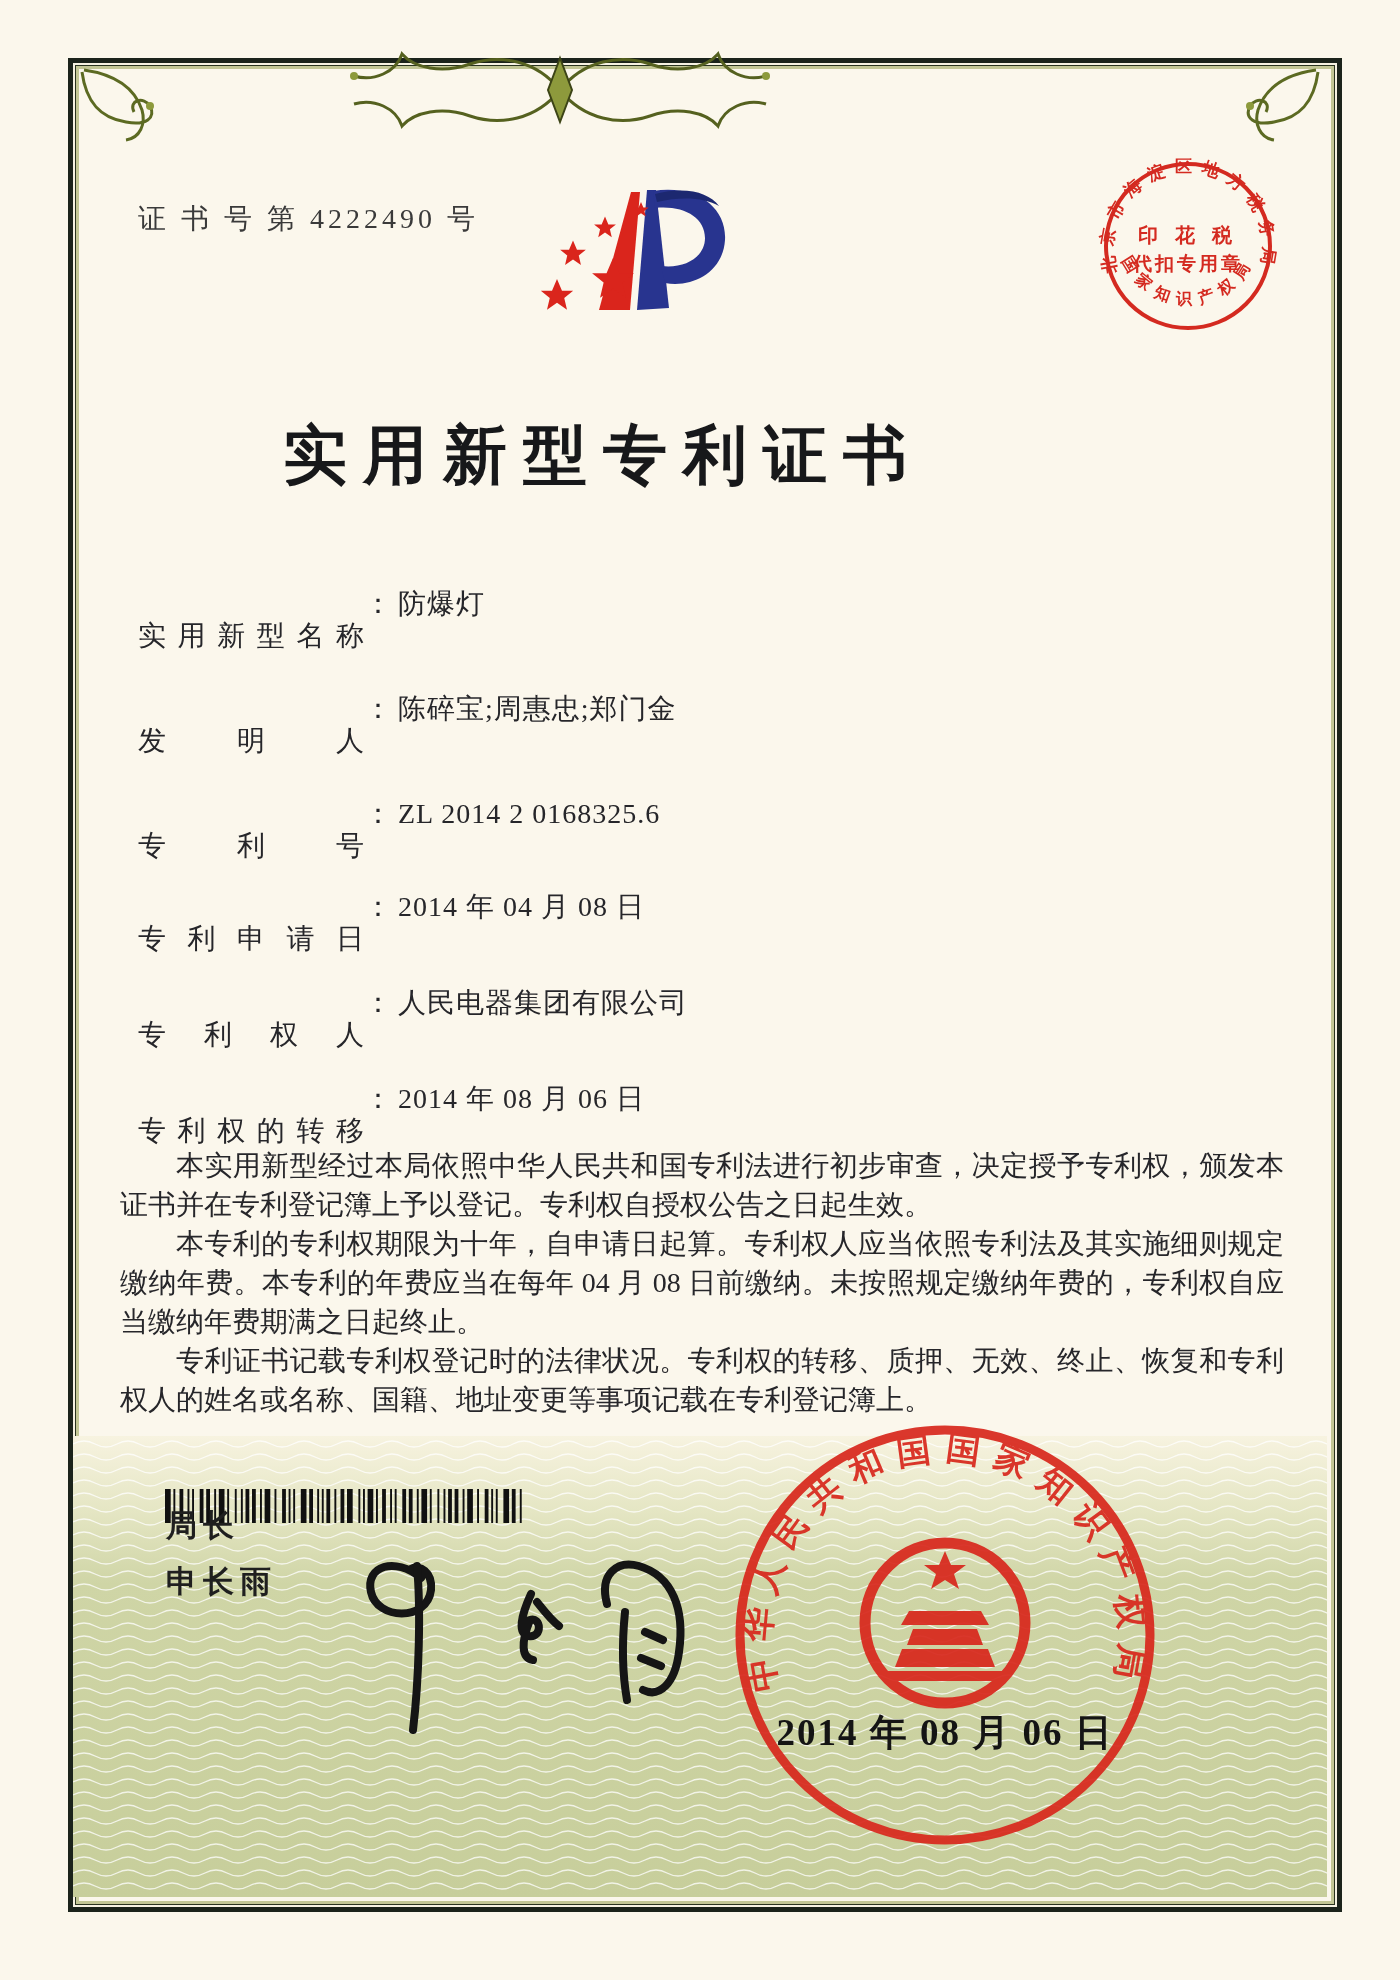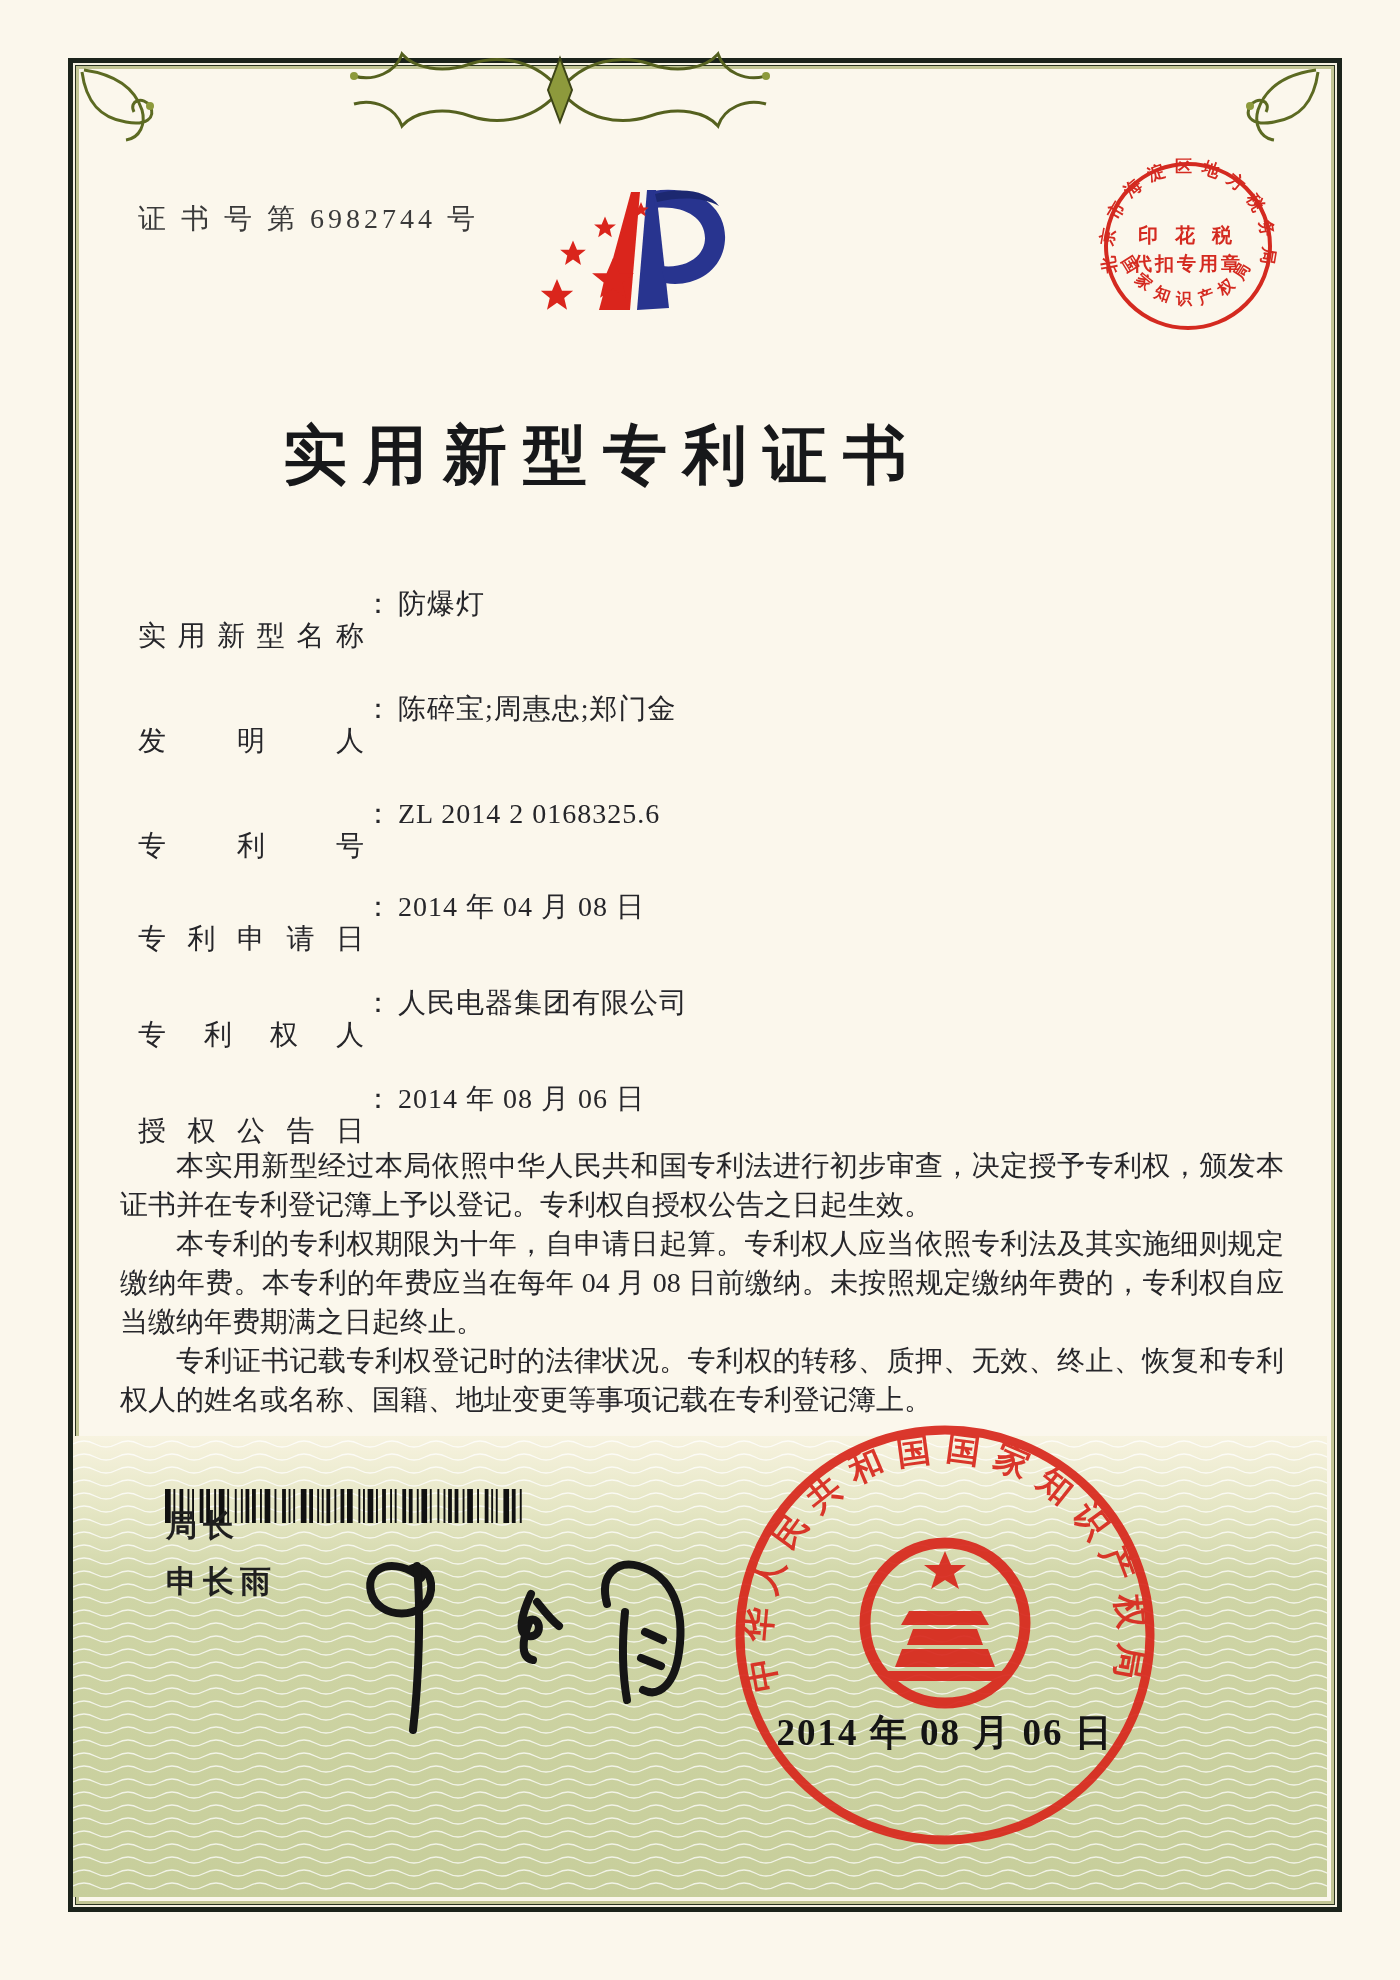--- a/index.html
+++ b/index.html
@@ -73,21 +73,21 @@
       <g transform="translate(460,0) scale(-1,1)">
         <path d="M230,42 C206,12 170,6 140,16 C112,26 84,20 72,6 C66,24 44,34 24,28"></path>
         <path d="M230,42 C206,72 170,78 140,68 C112,58 84,64 72,78 C66,60 44,50 24,56"></path>
       </g>
       <path d="M230,10 L242,42 L230,74 L218,42 Z" fill="#8d9a3c" stroke="#3c4416" stroke-width="2"></path>
       <circle cx="24" cy="28" r="4" fill="#8d9a3c" stroke="none"></circle>
       <circle cx="436" cy="28" r="4" fill="#8d9a3c" stroke="none"></circle>
     </g>
   </svg>
 
-  <div class="abs certnum">证 书 号 第 6982744 号</div>
+  <div class="abs certnum">证 书 号 第 4222490 号</div>
 
   <svg class="abs" style="left:495px;top:178px" width="240" height="160" viewBox="0 0 240 160">
     <defs>
       <path id="star" d="M0,-10 L2.94,-3.09 L9.51,-3.09 L4.26,1.18 L5.88,8.09 L0,4 L-5.88,8.09 L-4.26,1.18 L-9.51,-3.09 L-2.94,-3.09 Z"></path>
     </defs>
     <path d="M136,14 L145,14 L135,132 L104,132 Z" fill="#da251c"></path>
     <path d="M152,12 L161,12 L174,130 L142,132 Z" fill="#28348f"></path>
     <path d="M158,13 C202,6 232,30 230,62 C228,94 198,110 170,105 L166,88 C190,91 210,79 210,60 C210,39 188,27 160,30 Z" fill="#28348f"></path>
     <path d="M160,16 C190,8 214,14 224,28 C210,20 188,18 162,24 Z" fill="#1c2870"></path>
     <use href="#star" transform="translate(146,32) scale(0.8)" fill="#da251c"></use>
@@ -122,21 +122,21 @@
   <div class="abs field" style="top:795px">
     <span class="flabel">专 利 号</span><span class="fcolon">：</span><span class="fvalue">ZL 2014 2 0168325.6</span>
   </div>
   <div class="abs field" style="top:888px">
     <span class="flabel">专利申请日</span><span class="fcolon">：</span><span class="fvalue">2014 年 04 月 08 日</span>
   </div>
   <div class="abs field" style="top:984px">
     <span class="flabel">专 利 权 人</span><span class="fcolon">：</span><span class="fvalue">人民电器集团有限公司</span>
   </div>
   <div class="abs field" style="top:1080px">
-    <span class="flabel">授权公告日</span><span class="fcolon">：</span><span class="fvalue">2014 年 08 月 06 日</span>
+    <span class="flabel">专利权的转移</span><span class="fcolon">：</span><span class="fvalue">2014 年 08 月 06 日</span>
   </div>
 
   <div class="abs paras">
     <p>本实用新型经过本局依照中华人民共和国专利法进行初步审查，决定授予专利权，颁发本证书并在专利登记簿上予以登记。专利权自授权公告之日起生效。</p>
     <p>本专利的专利权期限为十年，自申请日起算。专利权人应当依照专利法及其实施细则规定缴纳年费。本专利的年费应当在每年 04 月 08 日前缴纳。未按照规定缴纳年费的，专利权自应当缴纳年费期满之日起终止。</p>
     <p>专利证书记载专利权登记时的法律状况。专利权的转移、质押、无效、终止、恢复和专利权人的姓名或名称、国籍、地址变更等事项记载在专利登记簿上。</p>
   </div>
 
   <div class="abs band">
     <svg id="waves" width="1254" height="461" viewBox="0 0 1254 461">

